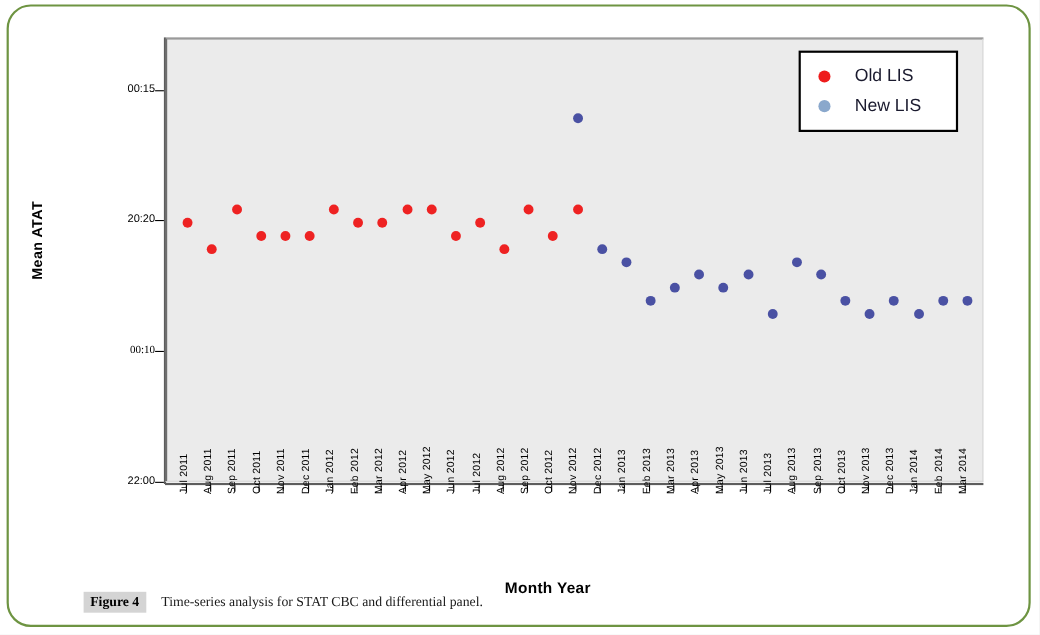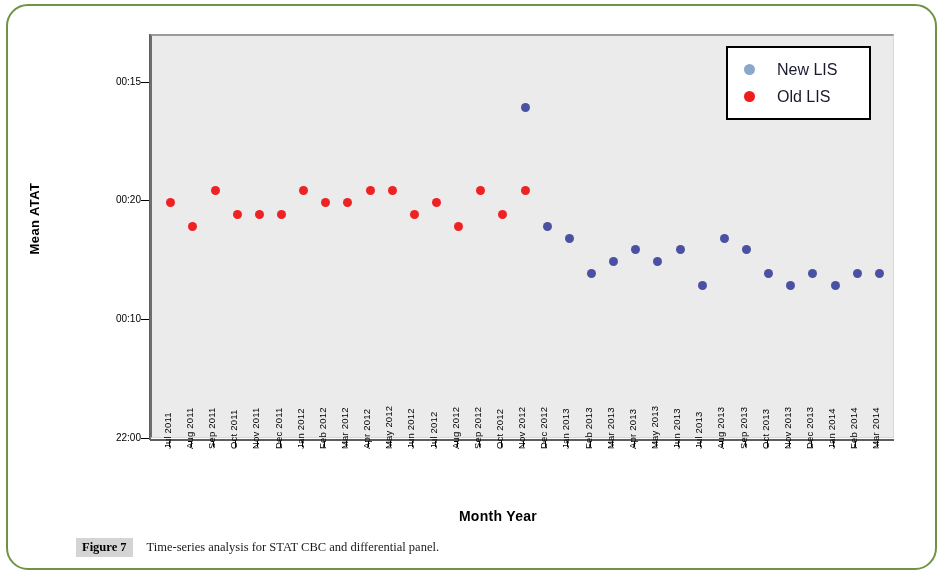--- a/index.html
+++ b/index.html
@@ -44,21 +44,21 @@
     font-size: 13px;
     font-weight: bold;
     color: #000000;
     transform: rotate(-90deg);
     transform-origin: center center;
     letter-spacing: 0.4px;
   }
   #xlabel {
     position: absolute;
     left: 380px;
-    top: 502px;
+    top: 520px;
     width: 220px;
     text-align: center;
     font-size: 14px;
     font-weight: bold;
     color: #000000;
     letter-spacing: 0.3px;
   }
 
   
   #plot-panel {
@@ -210,26 +210,26 @@
 
     <div id="ylabel">Mean ATAT</div>
 
     <div id="y-axis-line"></div>
     <div id="y-ticks">
         <div class="ytick" style="top: 432px;"></div>
         <div class="ytick-wrap" style="top: 432px;">
           <div class="ytick-label">22:00</div>
         </div>
         <div class="ytick" style="top: 313.176px;"></div>
-        <div class="ytick-wrap" style="top: 313.176px;">
+        <div class="ytick-wrap" style="top: 313.176px; font-family: Liberation Serif, serif;">
           <div class="ytick-label">00:10</div>
         </div>
         <div class="ytick" style="top: 194.353px;"></div>
         <div class="ytick-wrap" style="top: 194.353px;">
-          <div class="ytick-label">00:20</div>
+          <div class="ytick-label">20:20</div>
         </div>
         <div class="ytick" style="top: 75.5294px;"></div>
         <div class="ytick-wrap" style="top: 75.5294px;">
           <div class="ytick-label">00:15</div>
         </div>
       </div>
 
     <div id="plot-panel">
       <div id="points-layer">
           <div class="dot old" title="Old LIS Jul 2011 20" style="left: 18.8214px; top: 166.353px; background: rgb(238, 34, 34);"></div>
@@ -336,29 +336,29 @@
         <div class="xtick" style="left: 847.25px;"></div>
         <div class="xtick-label" style="left: 851.25px;">Feb 2014</div>
         <div class="xtick" style="left: 869.393px;"></div>
         <div class="xtick-label" style="left: 873.393px;">Mar 2014</div>
       </div>
 
     <div id="xlabel">Month Year</div>
 
     <div id="legend">
       <div class="legend-row">
+        <span class="legend-swatch old"></span>
+        <span class="legend-text">Old LIS</span>
+      </div>
+      <div class="legend-row">
         <span class="legend-swatch new"></span>
         <span class="legend-text">New LIS</span>
       </div>
-      <div class="legend-row">
-        <span class="legend-swatch old"></span>
-        <span class="legend-text">Old LIS</span>
-      </div>
     </div>
 
   </div>
 
   <div id="caption">
-    <span id="caption-tag">Figure 7</span>
+    <span id="caption-tag">Figure 4</span>
     <span id="caption-text">Time-series analysis for STAT CBC and differential panel.</span>
   </div>
 
 </div>
 
 </body></html>

